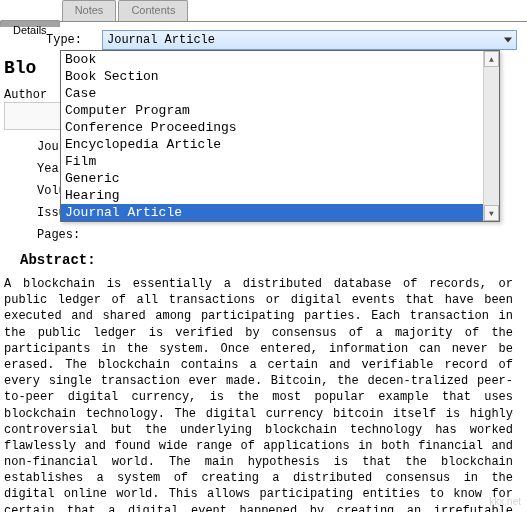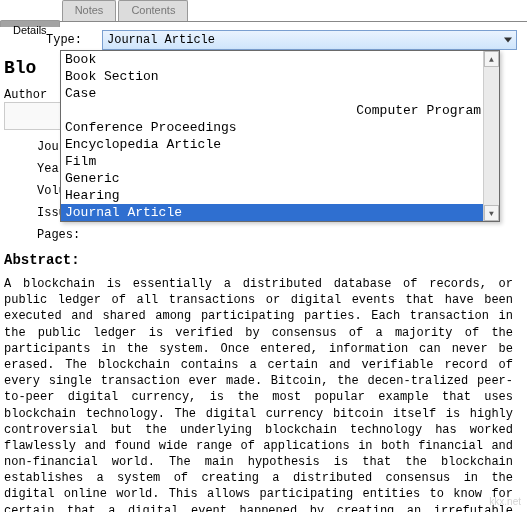--- a/index.html
+++ b/index.html
@@ -141,21 +141,21 @@
     margin-bottom: 8px;
   }
   .field-row .lbl {
     display: inline-block;
     width: 56px;
     margin-left: 33px;
   }
   .abstract-title {
     font-weight: bold;
     font-size: 14px;
-    margin: 10px 0 8px 0;
+    margin: 10px 0 8px 16px;
   }
   .abstract-body {
     line-height: 1.35;
     text-align: justify;
     padding-right: 4px;
   }
   .watermark {
     position: absolute;
     right: 6px;
     bottom: 6px;
@@ -189,21 +189,21 @@
         <span class="arrow"></span>
       </div>
     </div>
   </div>
 
   <div class="dropdown">
     <div id="dd-list">
         <div class="dropdown-item" style="padding-right: 18px;">Book</div>
         <div class="dropdown-item" style="padding-right: 18px;">Book Section</div>
         <div class="dropdown-item" style="padding-right: 18px;">Case</div>
-        <div class="dropdown-item" style="padding-right: 18px; text-align: right;">Computer Program</div>
+        <div class="dropdown-item" style="padding-right: 18px;">Computer Program</div>
         <div class="dropdown-item" style="padding-right: 18px;">Conference Proceedings</div>
         <div class="dropdown-item" style="padding-right: 18px;">Encyclopedia Article</div>
         <div class="dropdown-item" style="padding-right: 18px;">Film</div>
         <div class="dropdown-item" style="padding-right: 18px;">Generic</div>
         <div class="dropdown-item" style="padding-right: 18px;">Hearing</div>
         <div class="dropdown-item selected" style="padding-right: 18px;">Journal Article</div>
       </div>
     <div class="dd-scroll">
       <div class="up">▲</div>
       <div class="down">▼</div>

